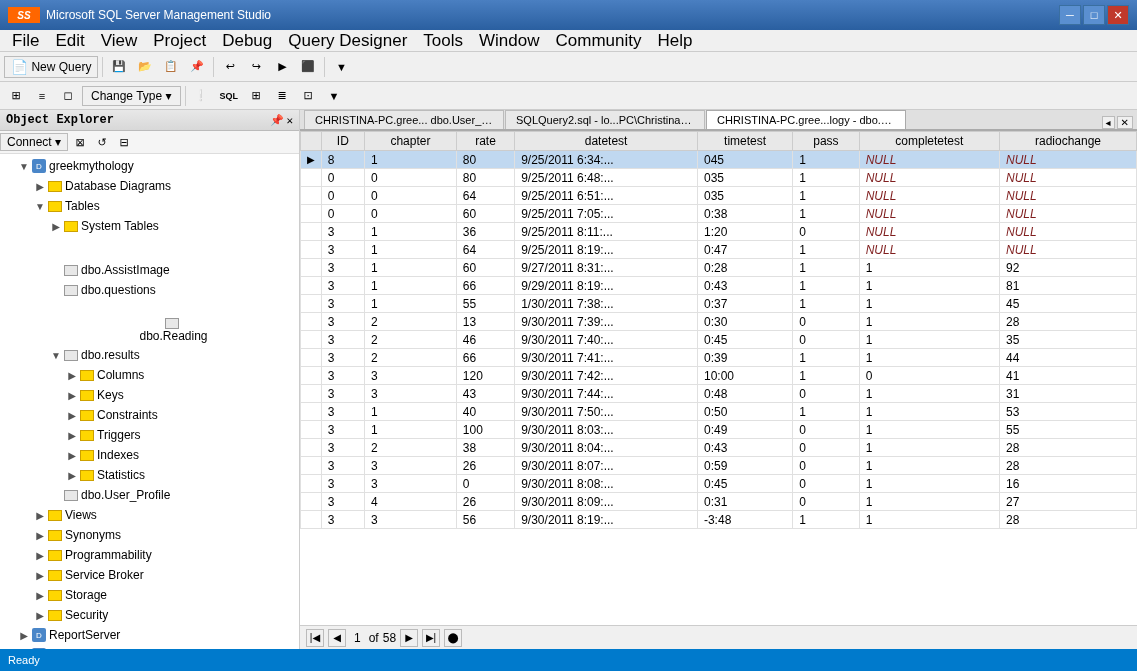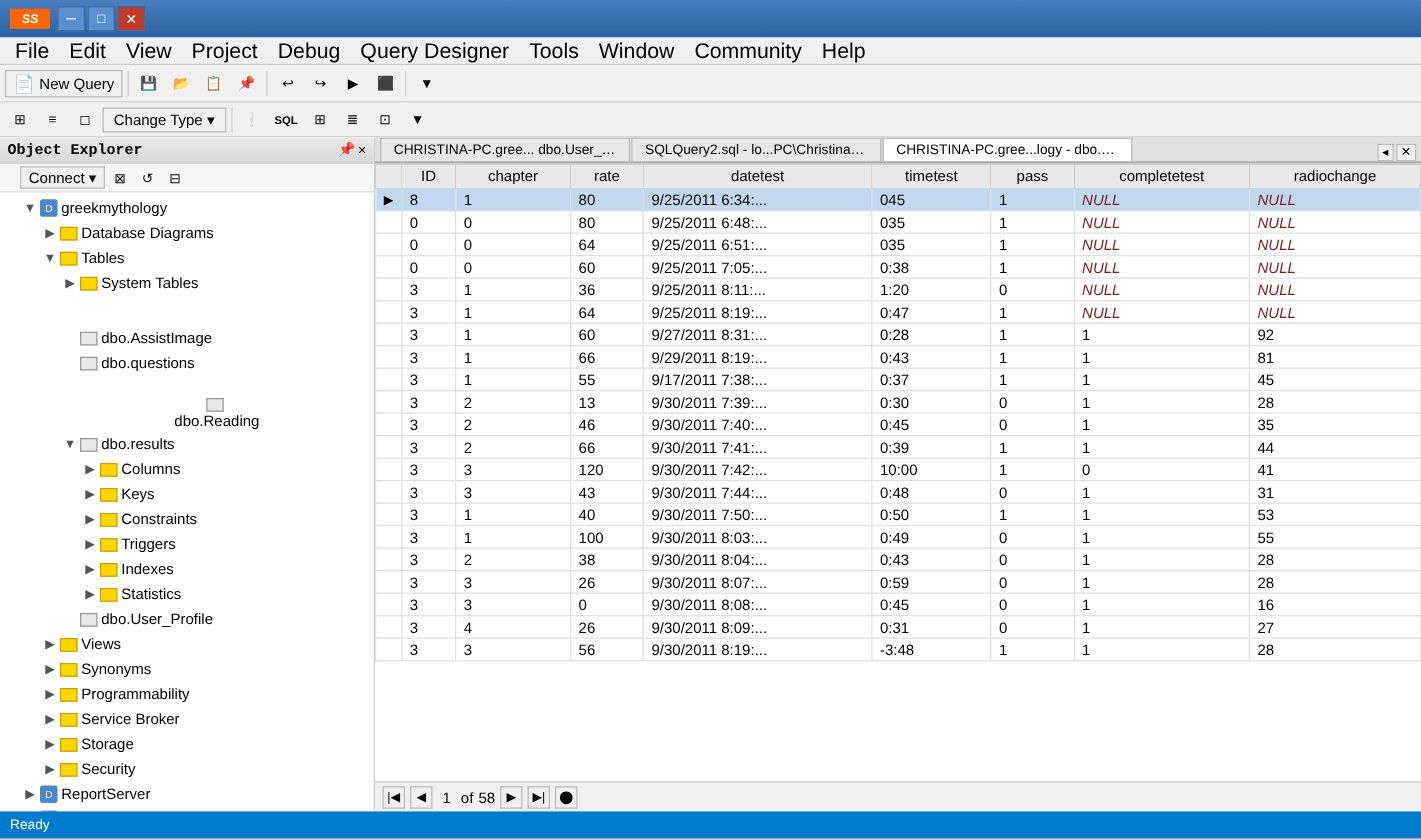--- a/index.html
+++ b/index.html
@@ -60,28 +60,29 @@
     .page-info { margin: 0 4px; }
 
     
     .status-bar { background: #007acc; height: 22px; display: flex; align-items: center; padding: 0 8px; color: white; font-size: 11px; }
 
     
     ::-webkit-scrollbar { width: 12px; height: 12px; }
     ::-webkit-scrollbar-track { background: #f0f0f0; }
     ::-webkit-scrollbar-thumb { background: #bbb; border: 1px solid #999; }
 
-    .oe-connect-bar { background: #f5f5f5; border-bottom: 1px solid #ddd; padding: 2px 16px; display: flex; align-items: flex-start; gap: 2px; font-size: 12px; }
+    .oe-connect-bar { background: #f5f5f5; border-bottom: 1px solid #ddd; padding: 2px 0; display: flex; align-items: flex-start; gap: 2px; font-size: 12px; }
     .connect-btn { background: #f0f0f0; border: 1px solid #bbb; padding: 1px 6px; font-size: 12px; cursor: pointer; display: flex; align-items: center; gap: 2px; }
   </style>
 </head>
 <body>
 
 <div class="title-bar">
   <div class="title-bar-icon">SS</div>
+  <div class="title-bar-title">Microsoft SQL Server Management Studio</div>
   <div class="title-bar-buttons">
     <button class="title-btn">─</button>
     <button class="title-btn">□</button>
     <button class="title-btn close">✕</button>
   </div>
 </div>
 
 <div class="menu-bar">
 <div class="menu-item">File</div>
     <div class="menu-item">Edit</div>
@@ -439,21 +440,21 @@
               <td>0:43</td>
               <td>1</td>
               <td>1</td>
               <td>81</td>
             </tr>
             <tr>
               <td></td>
               <td>3</td>
               <td>1</td>
               <td>55</td>
-              <td>9/17/2011 7:38:...</td>
+              <td>1/30/2011 7:38:...</td>
               <td>0:37</td>
               <td>1</td>
               <td>1</td>
               <td>45</td>
             </tr>
             <tr>
               <td></td>
               <td>3</td>
               <td>2</td>
               <td>13</td>

